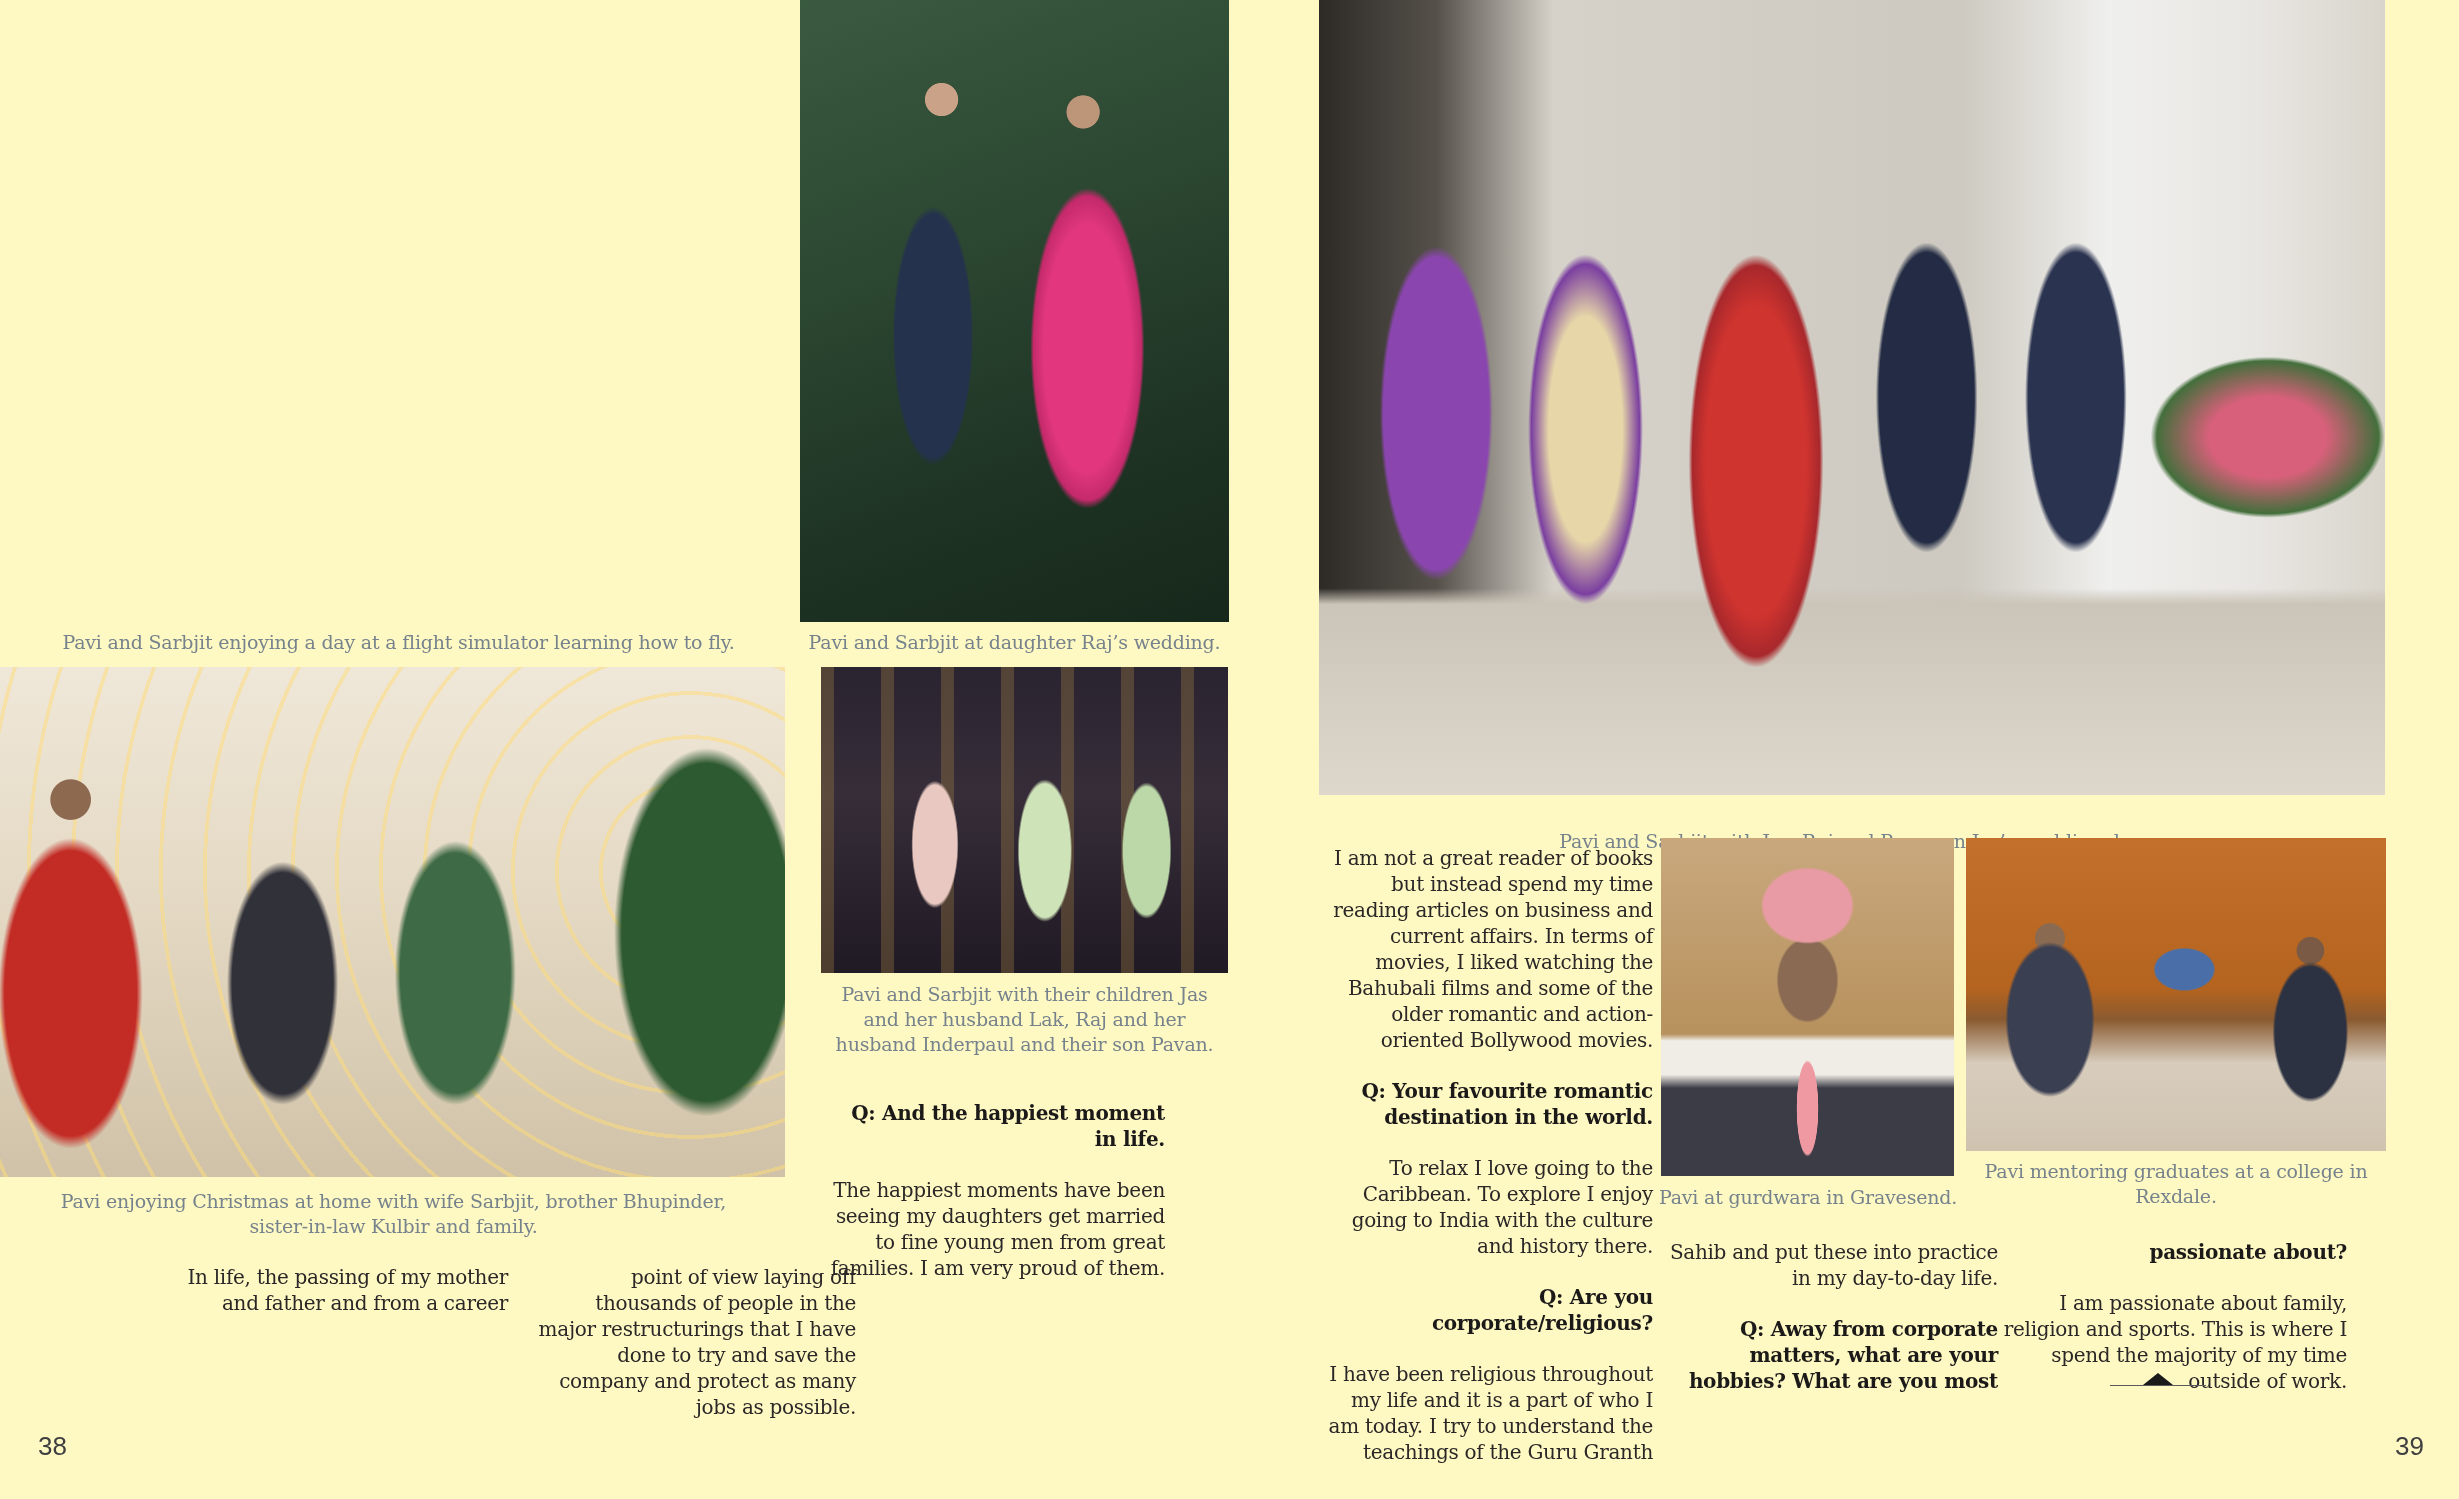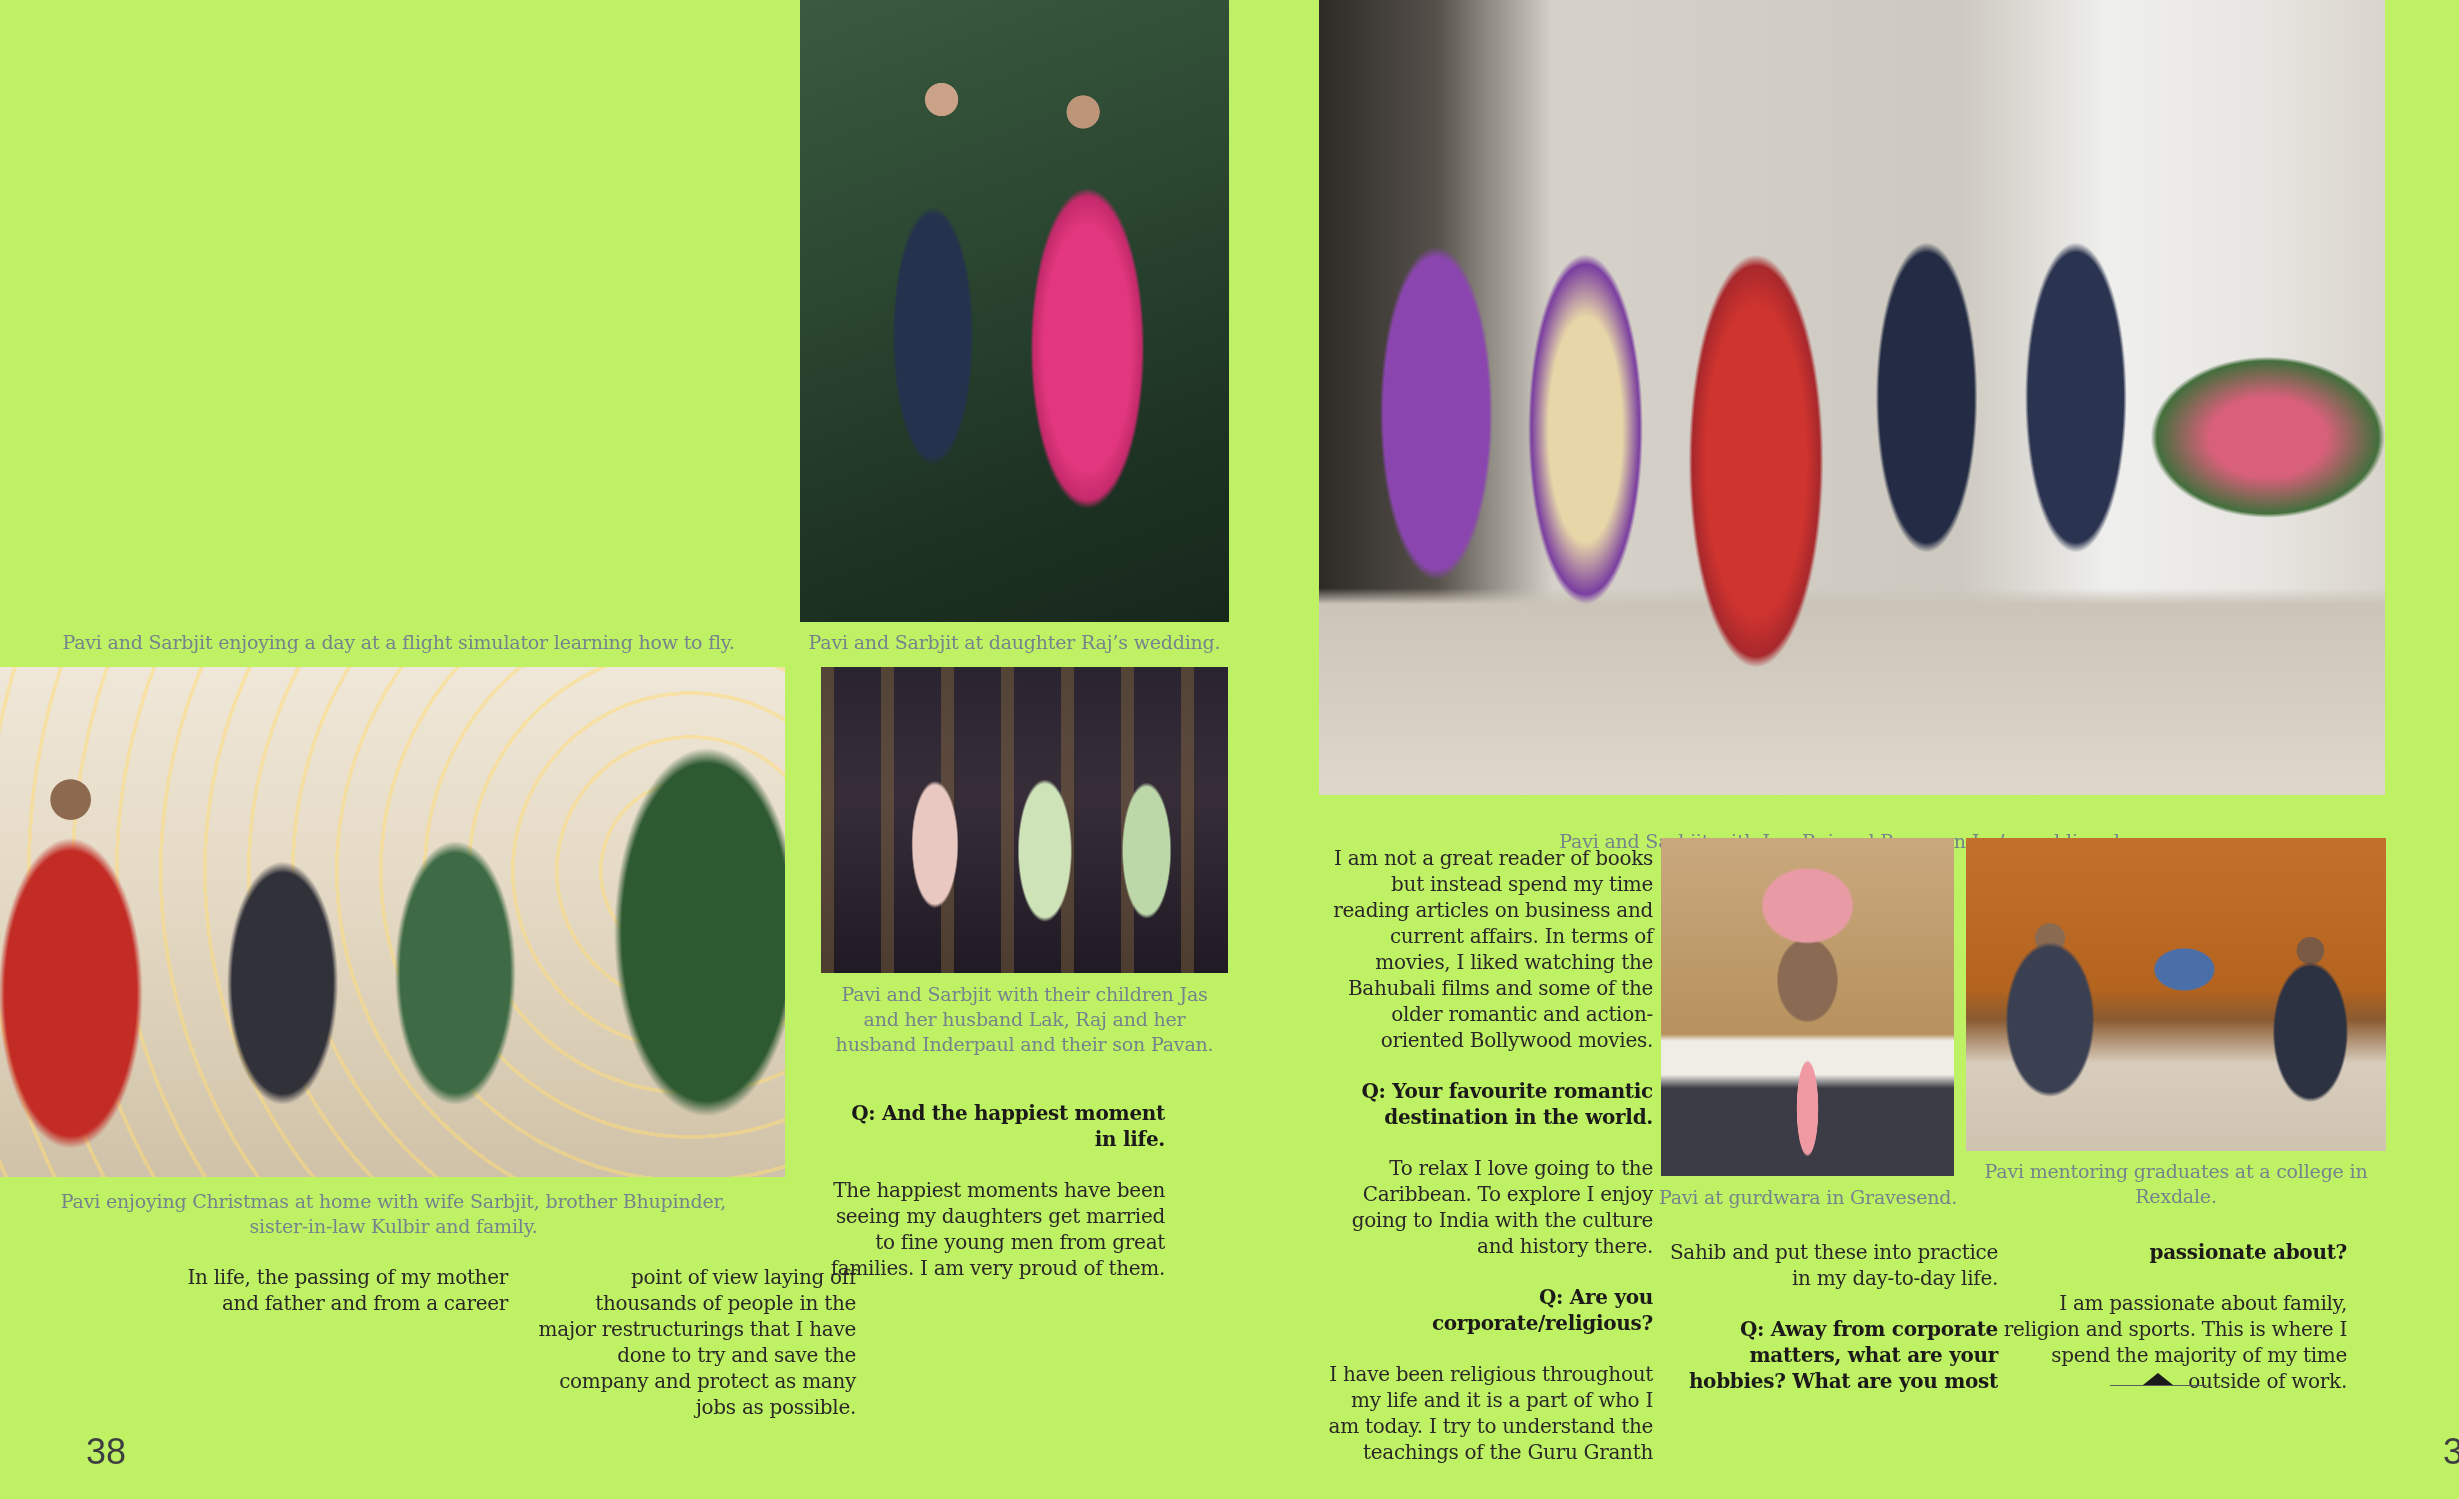--- a/index.html
+++ b/index.html
@@ -1,19 +1,19 @@
 <!DOCTYPE html>
 <html><head>
 <meta charset="utf-8">
 <style>
   html,body{margin:0;padding:0;background:#ffffff;}
   .spread{
     position:relative;
     width:2459px;height:1500px;
-    background:#bef264;
+    background:#fef9c3;
     overflow:hidden;
     font-family:"DejaVu Serif", serif;
   }
   
   .ph{position:absolute;}
   .ph-flightsim{
     background:
       radial-gradient(ellipse 115px 183px at 17% 42%, #3e332b 0 60%, rgba(62,51,43,0) 63%),
       radial-gradient(circle 40px at 17% 24%, #7a5a44 0 60%, rgba(122,90,68,0) 63%),
       radial-gradient(ellipse 106px 173px at 88% 48%, #cfc9bd 0 55%, rgba(207,201,189,0) 60%),
@@ -90,23 +90,22 @@
     font-size:20px;
     line-height:26px;
     letter-spacing:-0.3px;
     text-align:right;
   }
   .col p{margin:0 0 25px 0;}
   .col p.q{font-weight:bold;color:#1c1919;}
   .pagenum{
     position:absolute;
     font-family:"Liberation Sans", sans-serif;
-    font-size:36px;
+    font-size:26px;
     color:#3f3f41;
-    margin-left:48px;
   }
   
   .endmark{position:absolute;width:96px;height:15.4px;}
   .endmark .rule{position:absolute;left:0;right:0;bottom:1.9px;border-bottom:1.9px solid #5a5a5a;}
   .endmark .tri{
     position:absolute;left:50%;bottom:2.9px;transform:translateX(-50%);
     width:0;height:0;
     border-left:15.4px solid transparent;
     border-right:15.4px solid transparent;
     border-bottom:12.5px solid #1a1a1a;

